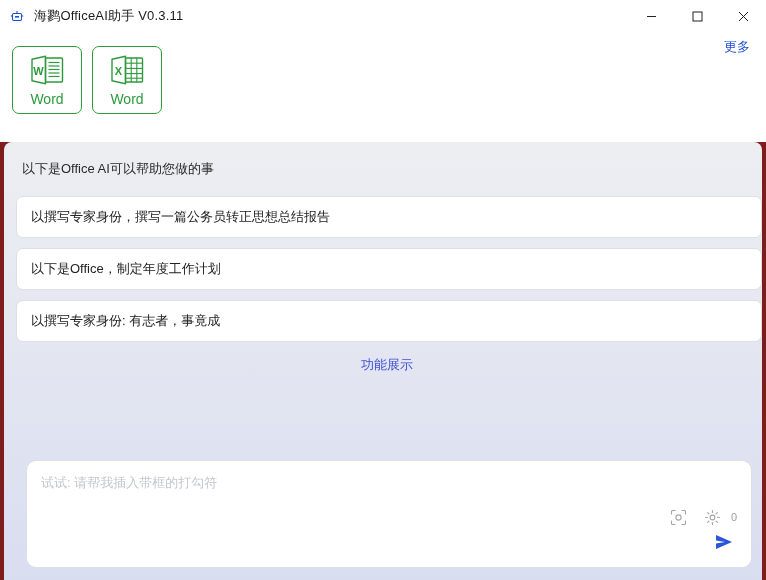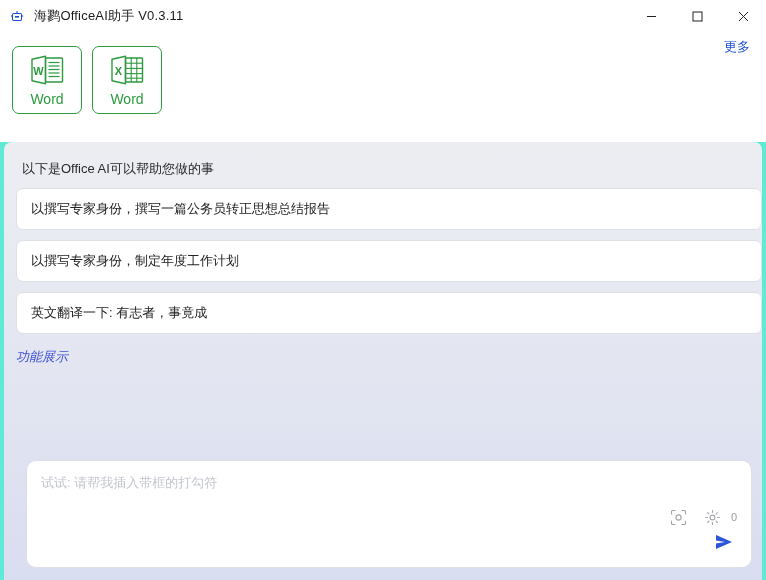--- a/index.html
+++ b/index.html
@@ -9,21 +9,21 @@
     height: 580px;
     overflow: hidden;
     font-family: "Liberation Sans", "DejaVu Sans", sans-serif;
     background: #ffffff;
   }
 
   .app-window {
     position: relative;
     width: 766px;
     height: 580px;
-    background: #5eead4;
+    background: #7f1d1d;
     display: flex;
     flex-direction: column;
   }
 
   
   .titlebar {
     height: 32px;
     flex: 0 0 32px;
     display: flex;
     align-items: center;
@@ -109,39 +109,39 @@
   }
   .section-title {
     font-size: 13px;
     color: #2a2a2a;
     margin: 6px 2px 10px 6px;
   }
   .suggestions {
     display: flex;
     flex-direction: column;
     gap: 10px;
+    margin-top: 8px;
   }
   .suggestion-card {
     height: 42px;
     background: #ffffff;
     border: 1px solid #dcdfe6;
     border-radius: 7px;
     display: flex;
     align-items: center;
     padding: 0 14px;
     font-size: 13px;
     color: #222222;
     cursor: pointer;
   }
 
   .demo-row {
     display: flex;
-    justify-content: flex-start;
+    justify-content: center;
     padding: 14px 4px 0 0;
-    font-style: italic;
   }
   .demo-link {
     font-size: 13px;
     color: #3f51d6;
     cursor: pointer;
   }
 
   .panel-spacer { flex: 1 1 auto; }
 
   
@@ -279,24 +279,24 @@
 
   <div class="content-panel">
 
     <div class="section-title">以下是Office AI可以帮助您做的事</div>
 
     <div class="suggestions">
       <div class="suggestion-card">
         <span>以撰写专家身份，撰写一篇公务员转正思想总结报告</span>
       </div>
       <div class="suggestion-card">
-        <span>以撰写专家身份，制定年度工作计划</span>
+        <span>以下是Office，制定年度工作计划</span>
       </div>
       <div class="suggestion-card">
-        <span>英文翻译一下: 有志者，事竟成</span>
+        <span>以撰写专家身份: 有志者，事竟成</span>
       </div>
     </div>
 
     <div class="demo-row">
       <span class="demo-link">功能展示</span>
     </div>
 
     <div class="panel-spacer"></div>
 
     <div class="composer">

